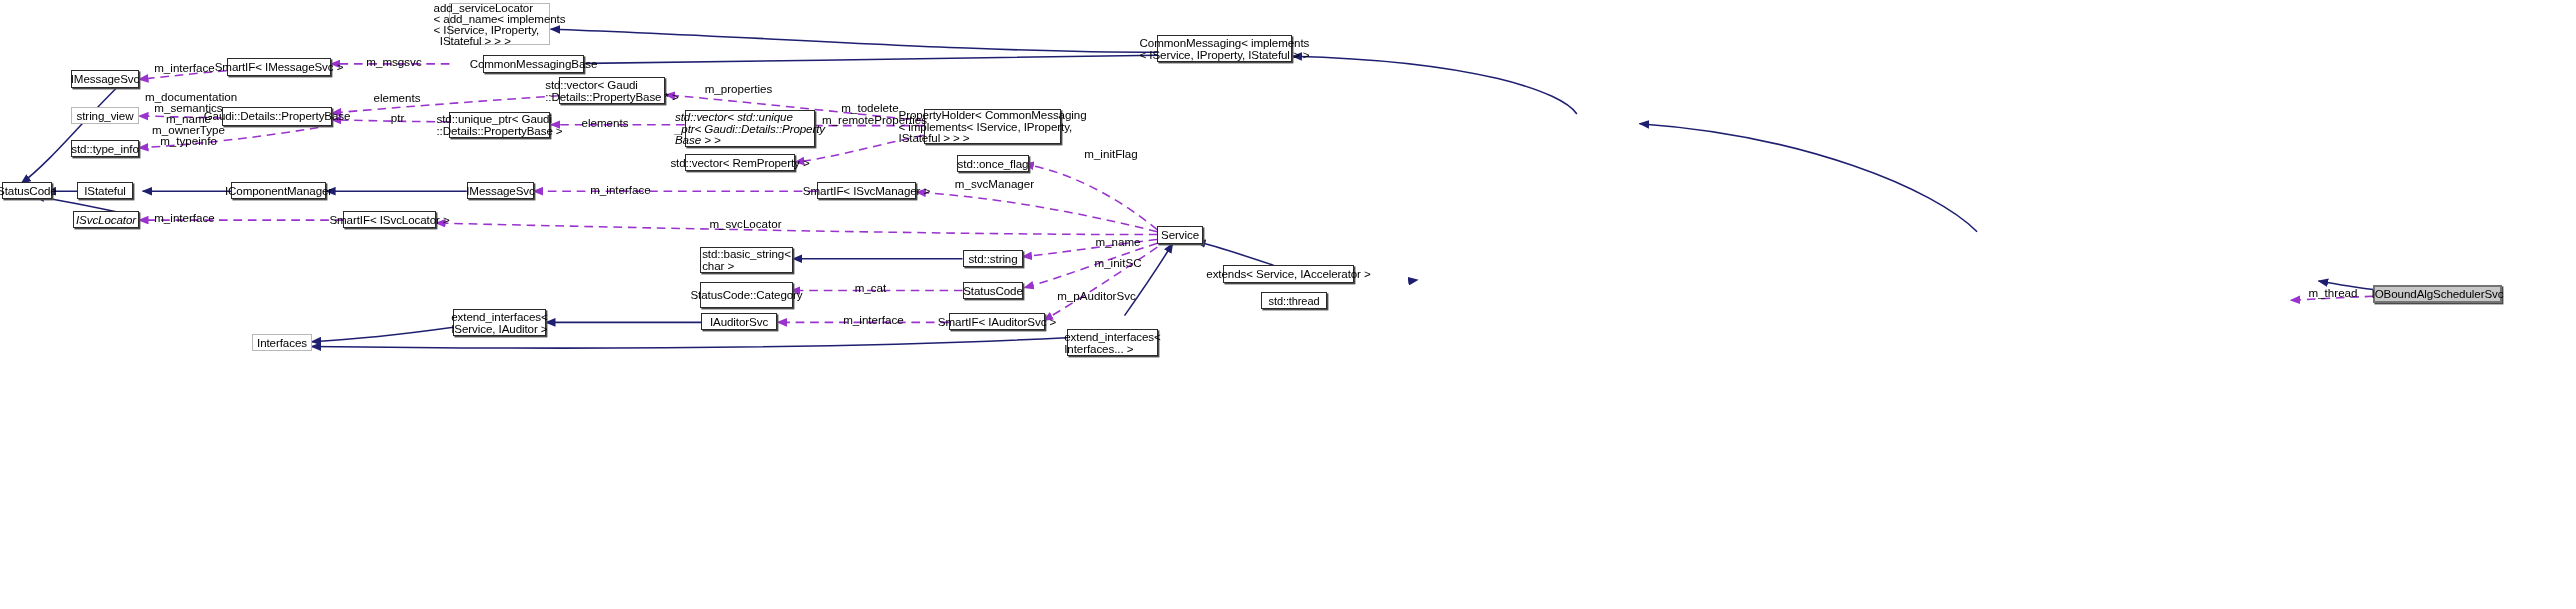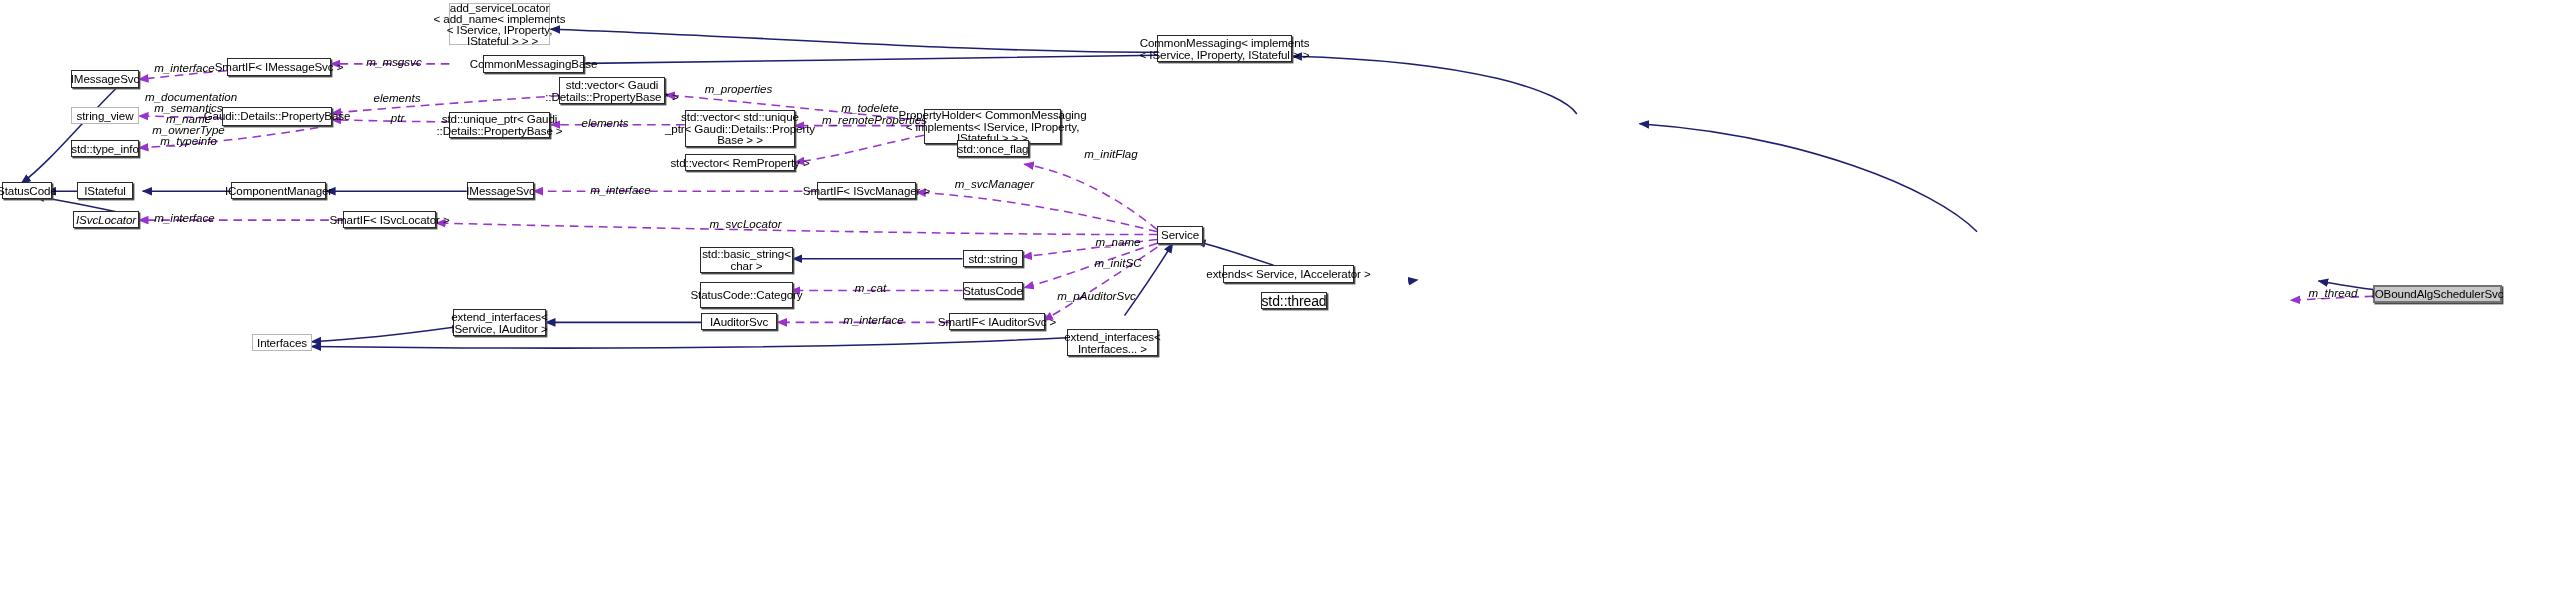--- a/index.html
+++ b/index.html
@@ -4,21 +4,21 @@
 <style>
   html,body{margin:0;padding:0;background:#ffffff;}
   body{font-family:"Liberation Sans",sans-serif;}
   #canvas{position:relative;width:2576px;height:610px;background:#ffffff;overflow:hidden;}
   svg.edges{position:absolute;left:0;top:0;width:2576px;height:610px;pointer-events:none;}
 
   .node{
     position:absolute;
     box-sizing:border-box;
     display:flex;align-items:center;justify-content:center;
-    text-align:center;
+    text-align:left;
     background:#ffffff;
     border:1px solid #000000;
     color:#000000;
     font-size:14.5px;
     line-height:16.4px;
     white-space:pre;
     letter-spacing:-0.1px;
     z-index:5;
   }
   
@@ -27,21 +27,20 @@
   .node.current{background:#c8c8c8;border:2px solid #737373;box-shadow:1.4px 1.4px 0 0 #4a4a4a;}
 
   .edge-label{
     position:absolute;
     font-size:13.5px;
     line-height:15.4px;
     color:#000000;
     white-space:pre;
     text-align:center;
     z-index:6;
-    font-style:italic;
   }
 </style>
 </head>
 <body>
 
 <div id="canvas">
 
   <svg class="edges" viewBox="0 0 2671 632">
     <defs>
       <marker id="ahBlue" markerWidth="11" markerHeight="9" refX="10" refY="4.5" orient="auto" markerUnits="userSpaceOnUse">
@@ -154,31 +153,31 @@
   <div class="node solid" style="left:71px;top:140px;width:68px;height:17.4px;font-size:11.6px;">std::type_info</div>
 
   <div class="node solid" style="left:222px;top:107px;width:110px;height:19px;font-size:11.6px;">Gaudi::Details::PropertyBase</div>
 
   <div class="node solid" style="left:559px;top:77px;width:106px;height:27px;font-size:11.6px;line-height:11.6px;">std::vector&lt; Gaudi
 ::Details::PropertyBase * &gt;</div>
 
   <div class="node solid" style="left:449px;top:112px;width:101px;height:26px;font-size:11.6px;line-height:11.6px;">std::unique_ptr&lt; Gaudi
 ::Details::PropertyBase &gt;</div>
 
-  <div class="node solid" style="left:685px;top:110px;width:110px;height:37px;font-size:11.6px;line-height:11.6px;">std::vector&lt; std::unique
+  <div class="node solid" style="left:685px;top:110px;width:130px;height:37px;font-size:11.6px;line-height:11.6px;font-style:italic;">std::vector&lt; std::unique
 _ptr&lt; Gaudi::Details::Property
 Base &gt; &gt;</div>
 
   <div class="node solid" style="left:685px;top:154px;width:110px;height:17.4px;font-size:11.6px;">std::vector&lt; RemProperty &gt;</div>
 
   <div class="node solid" style="left:924px;top:109px;width:137px;height:35px;font-size:11.6px;line-height:11.6px;">PropertyHolder&lt; CommonMessaging
 &lt; implements&lt; IService, IProperty,
 IStateful &gt; &gt; &gt;</div>
 
-  <div class="node solid" style="left:957px;top:140px;width:72px;height:17.4px;font-size:11.6px;">std::once_flag</div>
+  <div class="node solid" style="left:957px;top:155px;width:72px;height:17.4px;font-size:11.6px;">std::once_flag</div>
 
   <div class="node solid" style="left:1.9px;top:182px;width:50px;height:17.4px;font-size:11.6px;">StatusCode</div>
 
   <div class="node solid" style="left:77px;top:182px;width:56px;height:17.4px;font-size:11.6px;">IStateful</div>
 
   <div class="node solid" style="left:231px;top:182px;width:95px;height:17.4px;font-size:11.6px;">IComponentManager</div>
 
   <div class="node solid" style="left:467px;top:182px;width:67px;height:17.4px;font-size:11.6px;">IMessageSvc</div>
 
   <div class="node solid" style="left:817px;top:182px;width:99px;height:17.4px;font-size:11.6px;">SmartIF&lt; ISvcManager &gt;</div>
@@ -205,21 +204,21 @@
 
   <div class="node solid" style="left:949px;top:313px;width:96px;height:17.4px;font-size:11.6px;">SmartIF&lt; IAuditorSvc &gt;</div>
 
   <div class="node faint" style="left:252px;top:334px;width:60px;height:17.4px;font-size:11.6px;">Interfaces</div>
 
   <div class="node solid" style="left:1067px;top:329px;width:91px;height:27px;font-size:11.6px;line-height:11.6px;">extend_interfaces&lt;
 Interfaces... &gt;</div>
 
   <div class="node solid" style="left:1223px;top:265px;width:131px;height:18.3px;font-size:11.6px;">extends&lt; Service, IAccelerator &gt;</div>
 
-  <div class="node solid" style="left:1261px;top:292px;width:66px;height:17.4px;font-size:14px;">std::thread</div>
+  <div class="node solid" style="left:1261px;top:292px;width:66px;height:17.4px;font-size:11px;">std::thread</div>
 
   <div class="node current" style="left:2373px;top:285px;width:129px;height:18.3px;font-size:11.6px;">IOBoundAlgSchedulerSvc</div>
 
   <div class="edge-label" style="left:365px;top:54px;width:58px;font-size:11.6px;">m_msgsvc</div>
 
   <div class="edge-label" style="left:150px;top:60px;width:69px;font-size:11.6px;">m_interface</div>
 
   <div class="edge-label" style="left:145px;top:91px;width:87px;font-size:11.6px;line-height:11px;">m_documentation
 m_semantics
 m_name

